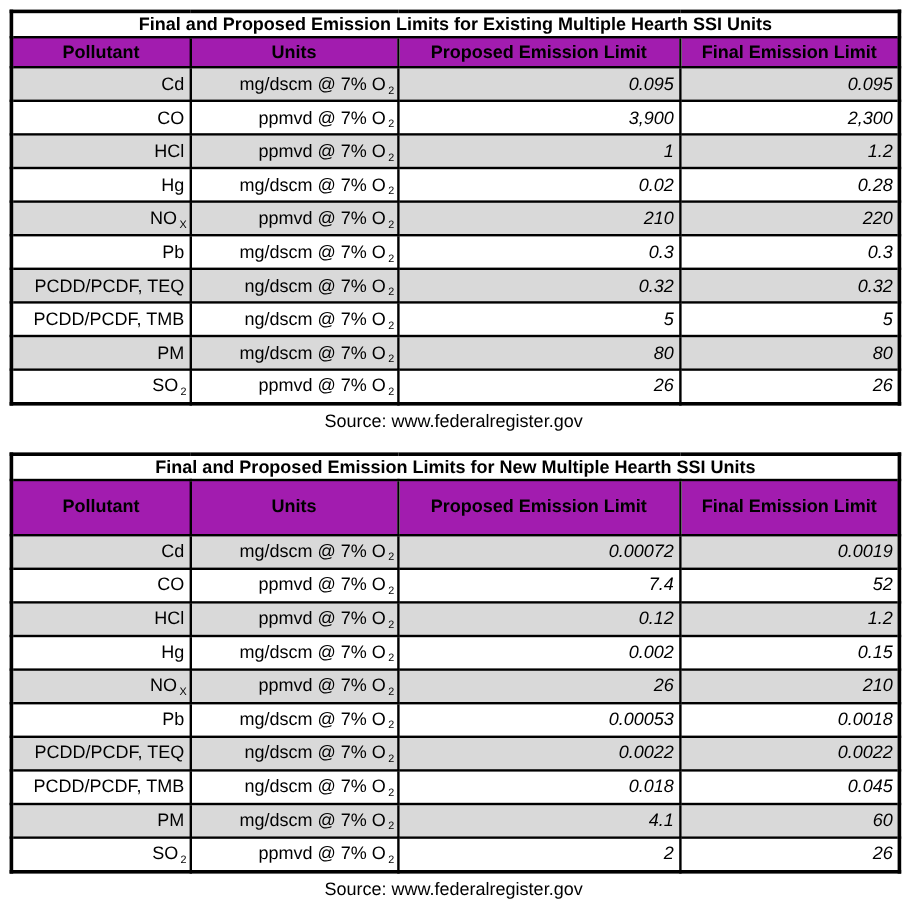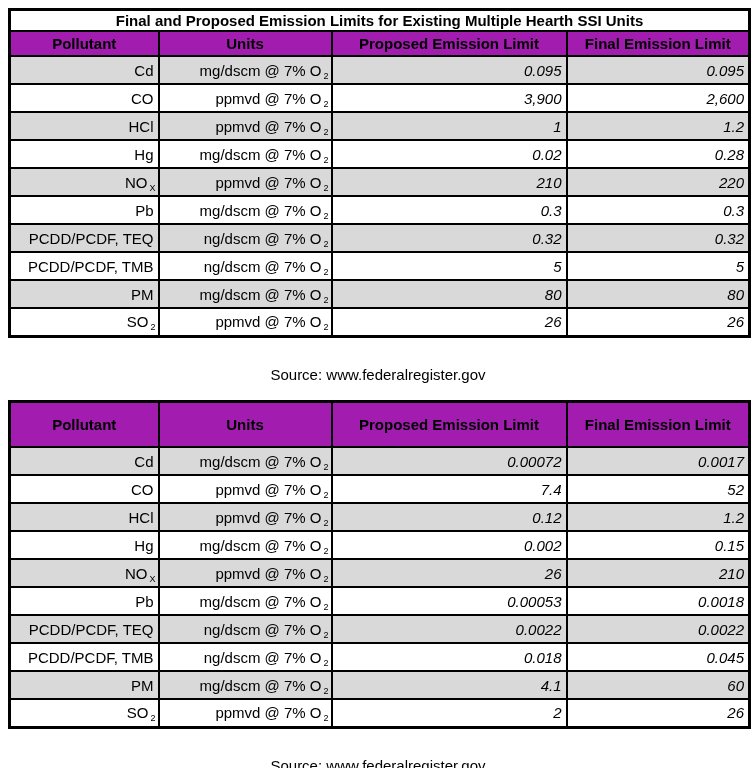--- a/index.html
+++ b/index.html
@@ -58,21 +58,20 @@
     vertical-align: baseline;
     position: relative;
     top: 3px;
   }
   .source {
     width: 740px;
     text-align: center;
     font-size: 15px;
     padding: 5px 0 0 0;
     margin-bottom: 17px;
-    margin-top: 23px;
   }
 </style>
 </head>
 <body>
 
 <div class="page">
 
   <section>
     <table class="doc-table t1">
       <colgroup>
@@ -96,21 +95,21 @@
           <tr class="data-row shaded">
             <td class="left"><span>Cd</span><sub></sub></td>
             <td class="left"><span>mg/dscm @ 7% O</span><sub>2</sub></td>
             <td class="right"><span>0.095</span></td>
             <td class="right"><span>0.095</span></td>
           </tr>
           <tr class="data-row">
             <td class="left"><span>CO</span><sub></sub></td>
             <td class="left"><span>ppmvd @ 7% O</span><sub>2</sub></td>
             <td class="right"><span>3,900</span></td>
-            <td class="right"><span>2,600</span></td>
+            <td class="right"><span>2,300</span></td>
           </tr>
           <tr class="data-row shaded">
             <td class="left"><span>HCl</span><sub></sub></td>
             <td class="left"><span>ppmvd @ 7% O</span><sub>2</sub></td>
             <td class="right"><span>1</span></td>
             <td class="right"><span>1.2</span></td>
           </tr>
           <tr class="data-row">
             <td class="left"><span>Hg</span><sub></sub></td>
             <td class="left"><span>mg/dscm @ 7% O</span><sub>2</sub></td>
@@ -160,33 +159,36 @@
 
   <section>
     <table class="doc-table t2">
       <colgroup>
         <col style="width:149px">
           <col style="width:173px">
           <col style="width:235px">
           <col style="width:183px">
       </colgroup>
       <thead>
+        <tr class="title-row">
+          <th colspan="4">Final and Proposed Emission Limits for New Multiple Hearth SSI Units</th>
+        </tr>
         <tr class="cols-row">
           <th>Pollutant</th>
           <th>Units</th>
           <th>Proposed Emission Limit</th>
           <th>Final Emission Limit</th>
         </tr>
       </thead>
       <tbody>
           <tr class="data-row shaded">
             <td class="left"><span>Cd</span><sub></sub></td>
             <td class="left"><span>mg/dscm @ 7% O</span><sub>2</sub></td>
             <td class="right"><span>0.00072</span></td>
-            <td class="right"><span>0.0017</span></td>
+            <td class="right"><span>0.0019</span></td>
           </tr>
           <tr class="data-row">
             <td class="left"><span>CO</span><sub></sub></td>
             <td class="left"><span>ppmvd @ 7% O</span><sub>2</sub></td>
             <td class="right"><span>7.4</span></td>
             <td class="right"><span>52</span></td>
           </tr>
           <tr class="data-row shaded">
             <td class="left"><span>HCl</span><sub></sub></td>
             <td class="left"><span>ppmvd @ 7% O</span><sub>2</sub></td>

